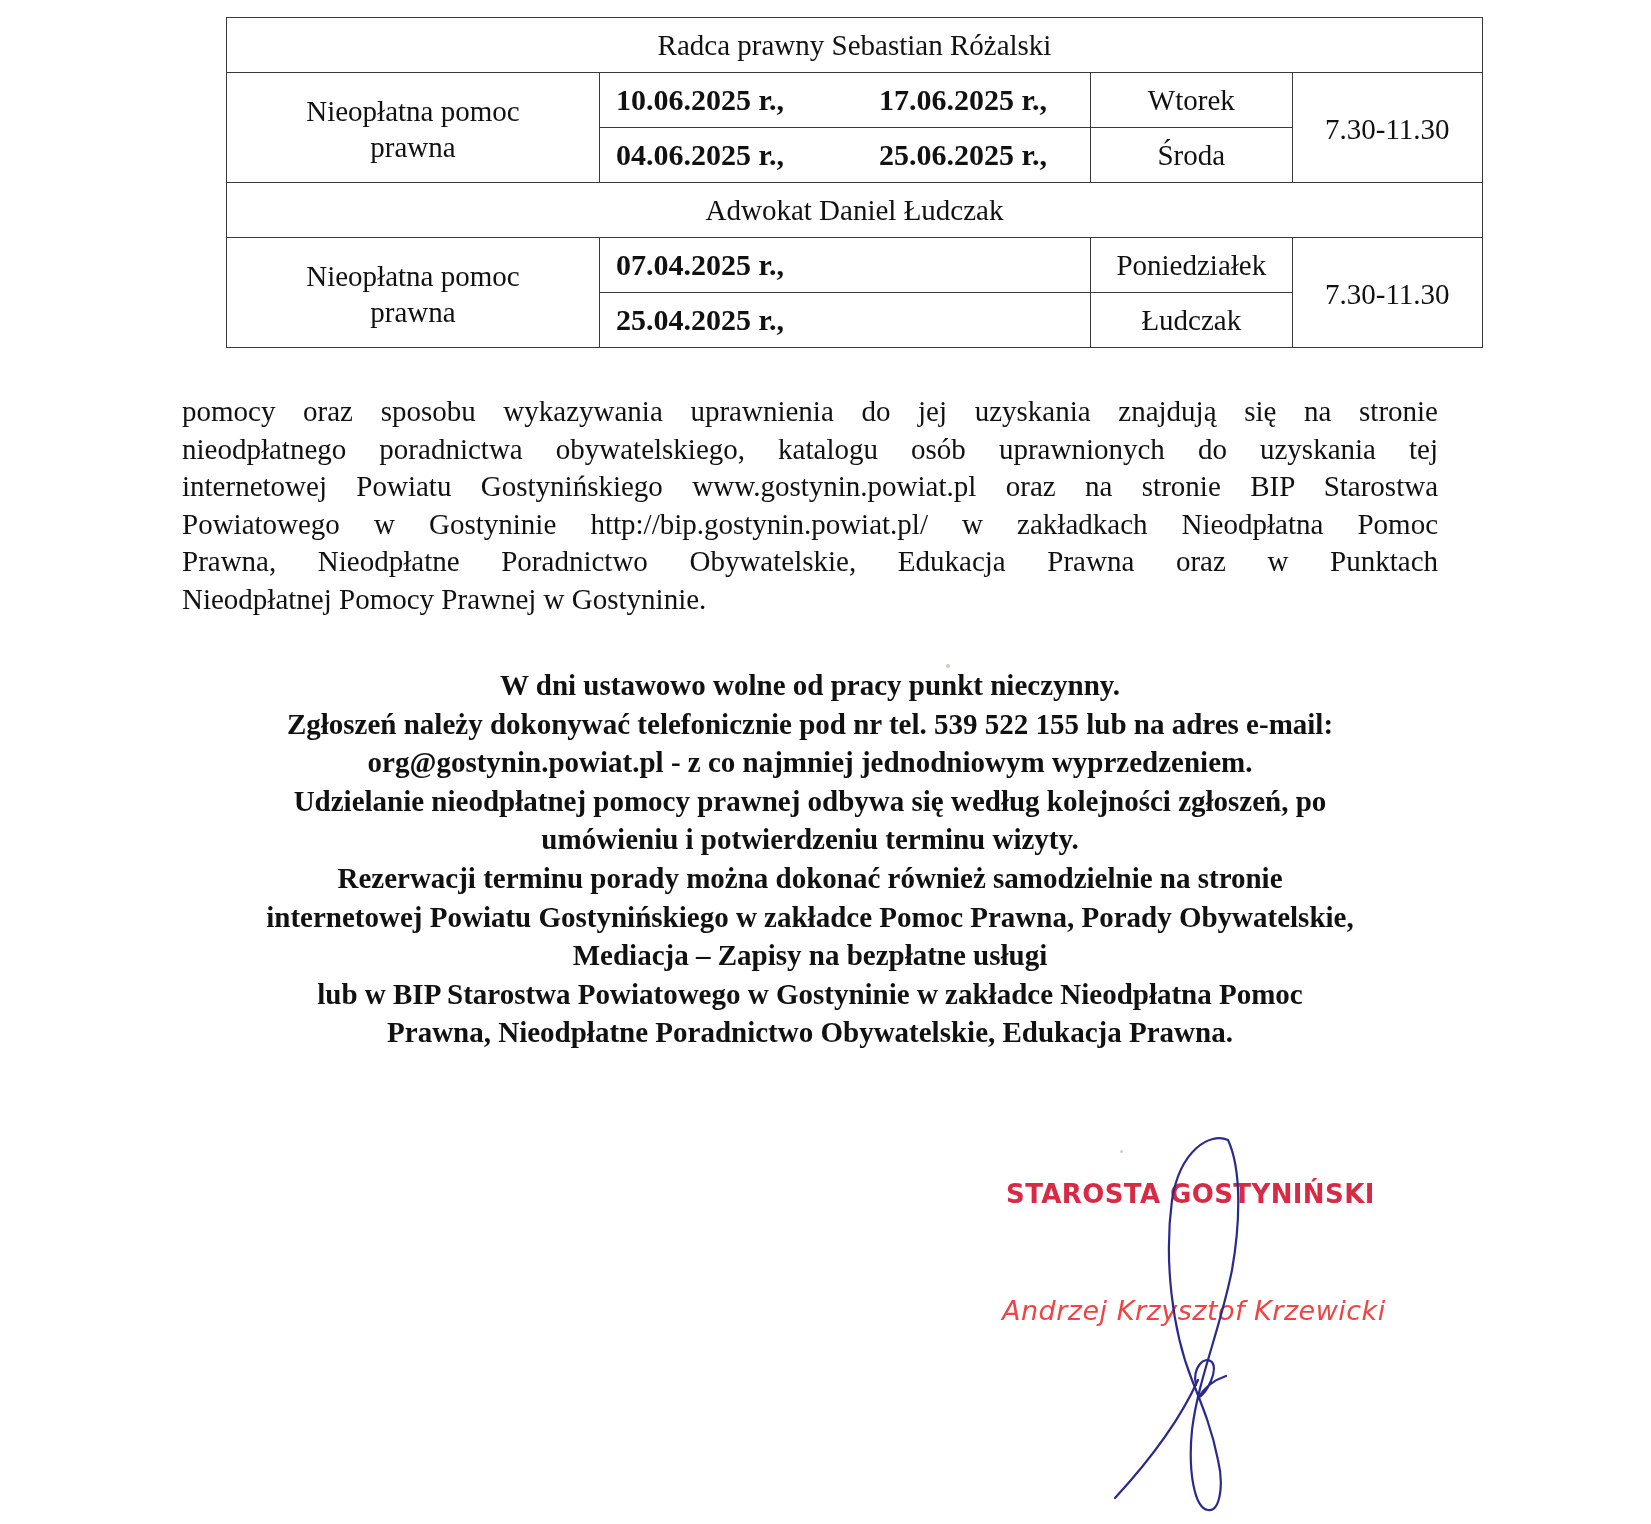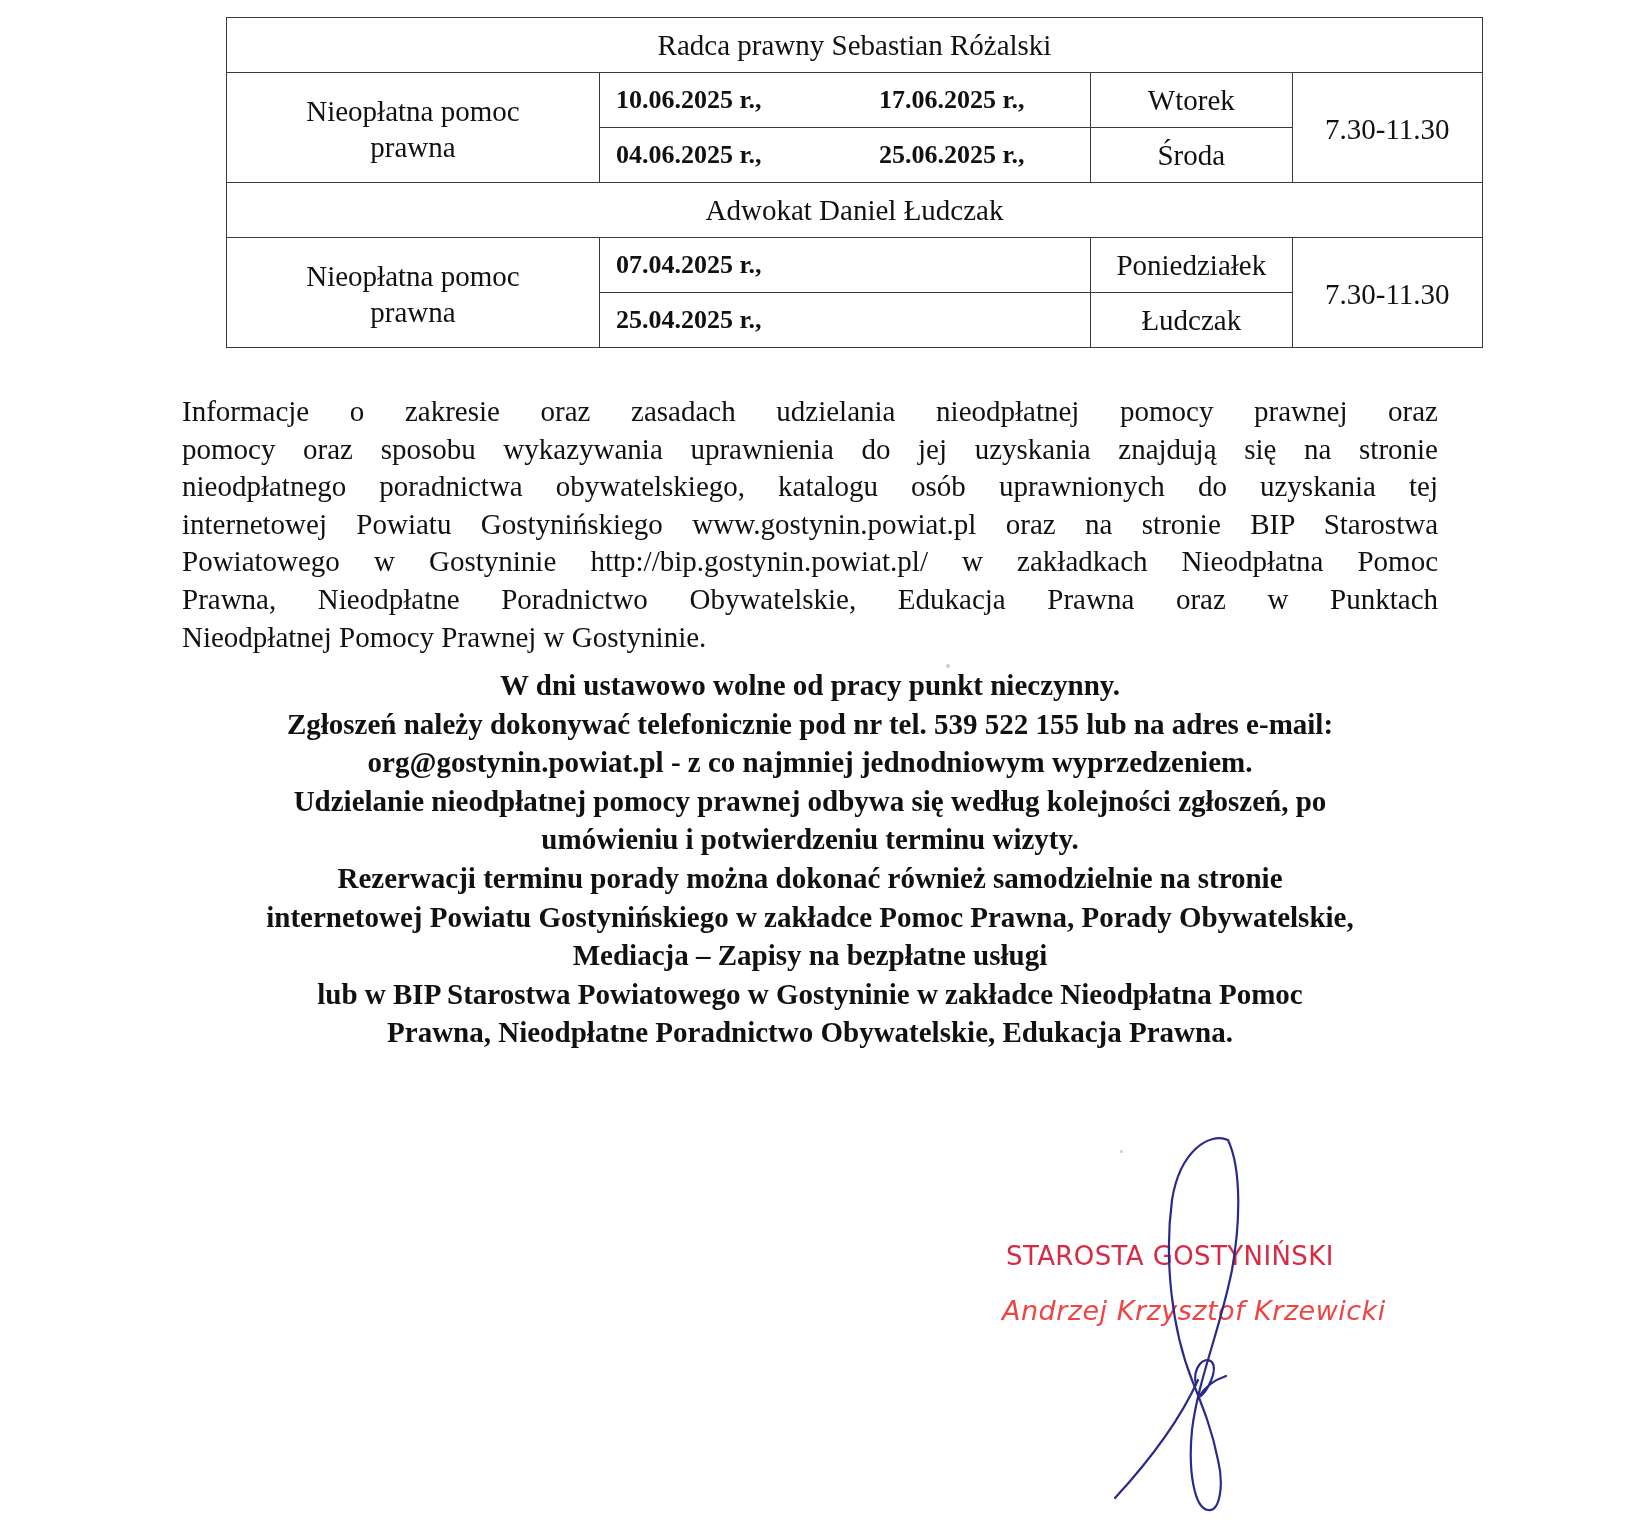--- a/index.html
+++ b/index.html
@@ -10,43 +10,43 @@
   .schedule { position: absolute; left: 183px; top: 17px; width: 1257px;
               border-collapse: collapse; table-layout: fixed; margin-left: 43px; }
   .schedule td { border: 1.6px solid #3a3a3a; padding: 0; text-align: center;
                  vertical-align: middle; font-size: 29px; line-height: 34px; }
   .schedule tr.head td { height: 54px; }
   .schedule tr.slot td { height: 54px; }
   .c-service { width: 372px; }
   .c-dates   { width: 490px; text-align: left !important; }
   .c-day     { width: 201px; }
   .c-hours   { width: 190px; }
-  .dates { display: flex; font-weight: bold; font-size: 26px; padding-left: 16px; }
+  .dates { display: flex; font-weight: bold; font-size: 30px; padding-left: 16px; }
   .dates span { display: inline-block; }
   .dates .d1 { width: 263px; }
   .service-text { display: block; padding-top: 2px; }
   .hours-text { display: block; padding-top: 2px; }
 
   
   .info { position: absolute; left: 182px; top: 393px; width: 1256px;
           font-size: 29px; line-height: 37.6px; text-align: justify;
           margin: 0; }
   .info span { display: block; text-align: justify; text-align-last: justify; }
   .info span.last { text-align-last: left; }
 
   
   .notice { position: absolute; left: 150px; top: 666px; width: 1320px;
             font-size: 29px; line-height: 38.6px; font-weight: bold;
             text-align: center; margin: 0; }
   .notice span { display: block; white-space: nowrap; }
 
   
-  .stamp-title { position: absolute; left: 1006px; top: 1241px;
+  .stamp-title { position: absolute; left: 1006px; top: 1179px;
                  font-family: "DejaVu Sans", "Liberation Sans", sans-serif;
-                 font-weight: normal; font-size: 26px; letter-spacing: 0.4px;
+                 font-weight: bold; font-size: 26px; letter-spacing: 0.4px;
                  color: #d62a45; white-space: nowrap; }
   .stamp-name { position: absolute; left: 1002px; top: 1295px;
                 font-family: "DejaVu Sans", "Liberation Sans", sans-serif;
                 font-style: italic; font-size: 27px; color: #ef4444;
                 white-space: nowrap; letter-spacing: 0.5px; }
   .signature { position: absolute; left: 1100px; top: 1130px; width: 170px; height: 390px; }
 
   .speck { position: absolute; width: 4px; height: 4px; border-radius: 50%;
            background: #d9c9c0; }
 </style>
@@ -116,21 +116,20 @@
           <span class="d1">25.04.2025 r.,</span>
           <span class="d2"></span>
         </div>
       </td>
       <td>Łudczak</td>
     </tr>
   </tbody>
 </table>
 
 <p class="info">
-  <span>Informacje o zakresie oraz zasadach udzielania nieodpłatnej pomocy prawnej oraz</span>
   <span>pomocy oraz sposobu wykazywania uprawnienia do jej uzyskania znajdują się na stronie</span>
   <span>nieodpłatnego poradnictwa obywatelskiego, katalogu osób uprawnionych do uzyskania tej</span>
   <span>internetowej Powiatu Gostynińskiego www.gostynin.powiat.pl oraz na stronie BIP Starostwa</span>
   <span>Powiatowego w Gostyninie http://bip.gostynin.powiat.pl/ w zakładkach Nieodpłatna Pomoc</span>
   <span>Prawna, Nieodpłatne Poradnictwo Obywatelskie, Edukacja Prawna oraz w Punktach</span>
   <span class="last">Nieodpłatnej Pomocy Prawnej w Gostyninie.</span>
 </p>
 
 <div class="speck" style="left:946px; top:664px;"></div>
 <div class="speck" style="left:1120px; top:1150px; width:3px; height:3px;"></div>

